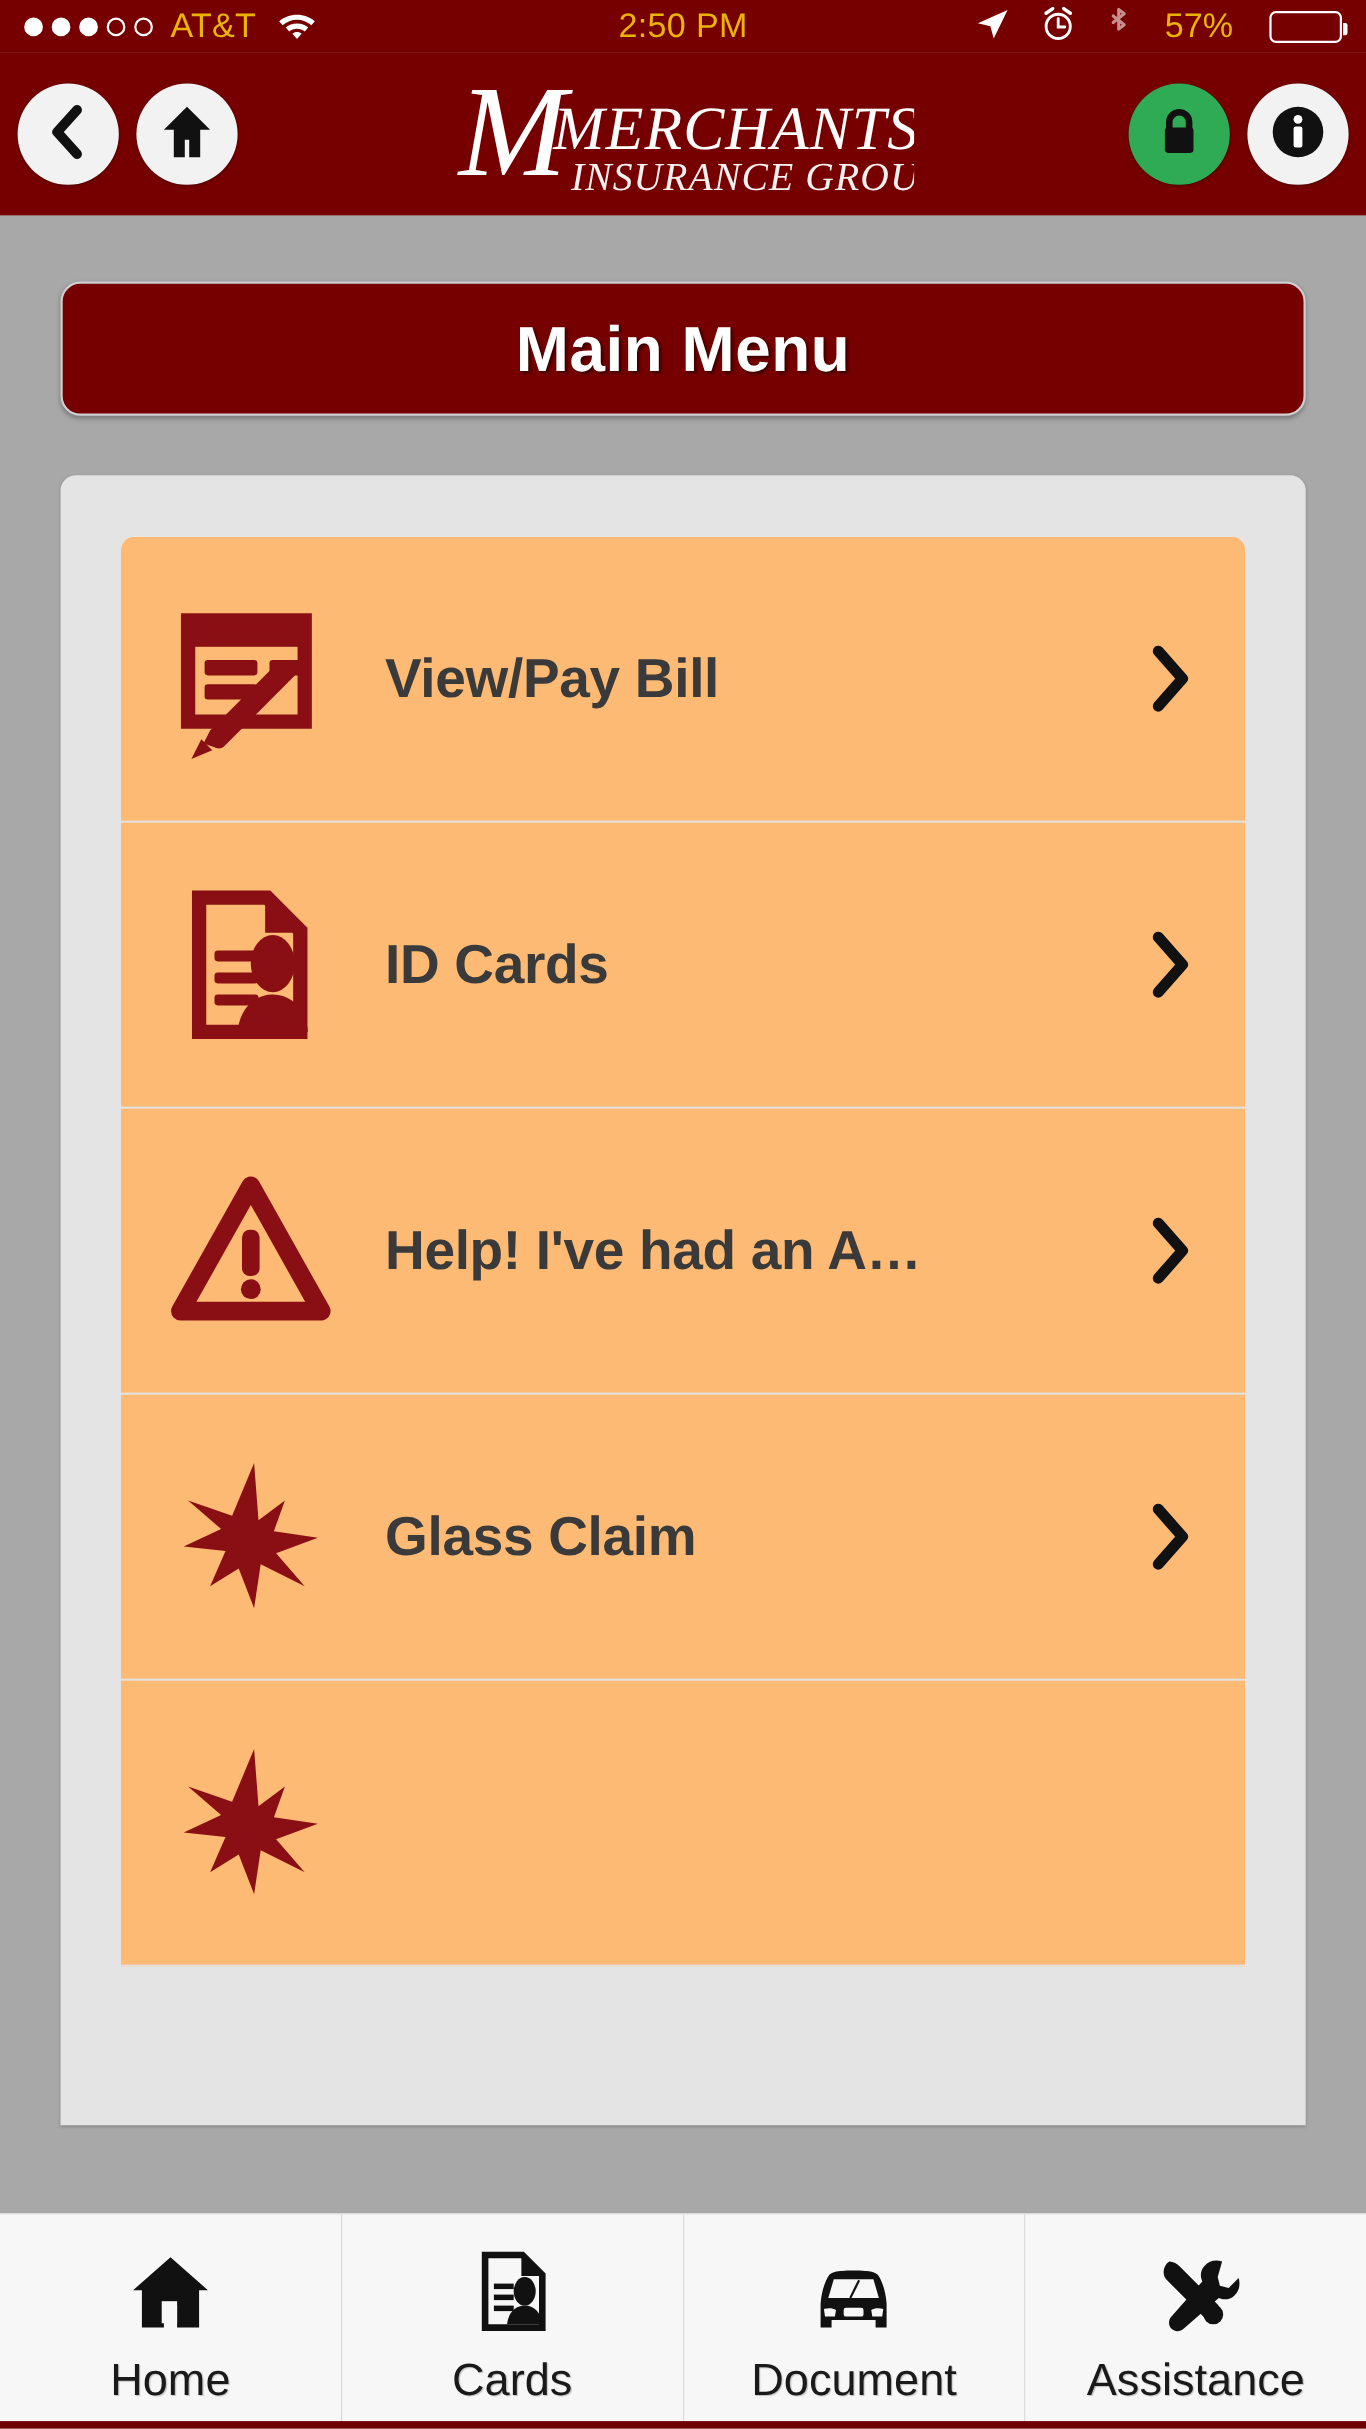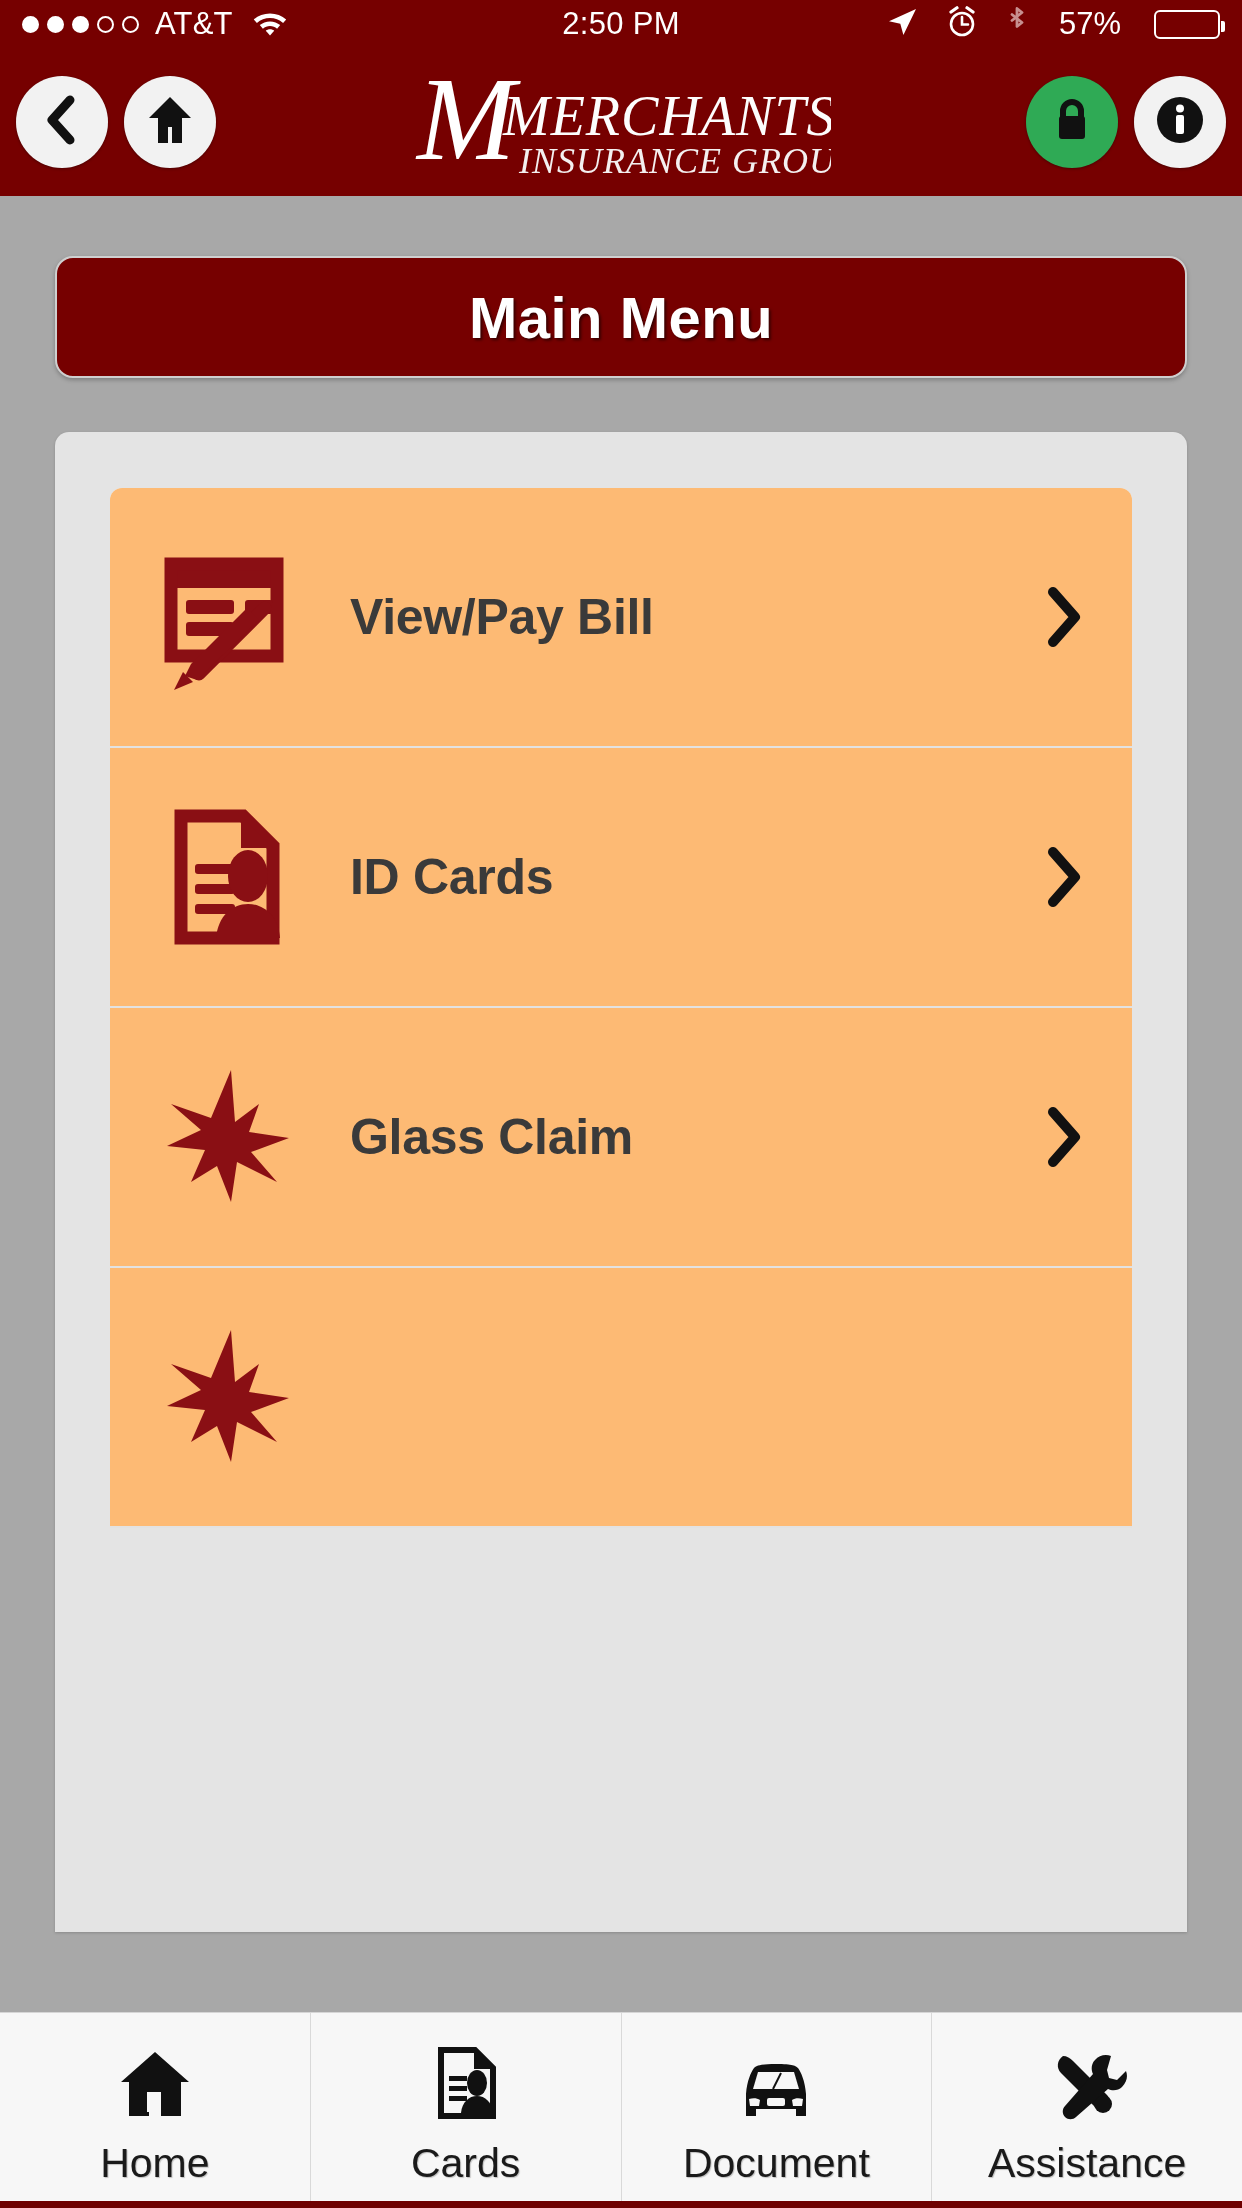--- a/index.html
+++ b/index.html
@@ -7,21 +7,21 @@
     width:1242px; height:2208px;
     background:#a8a8a8;
     font-family:"Liberation Sans", sans-serif;
     overflow:hidden;
   }
   #app { position:relative; width:1242px; height:2208px; }
 
   
   .statusbar{
     position:absolute; top:0; left:0; width:1242px; height:48px;
-    background:#760000; color:#ffffff;
+    background:#760000; color:#eab308;
     display:flex; align-items:center; padding:0 22px;
   }
   .sb-left{ display:flex; align-items:center; gap:9px; flex:1; }
   .dots{ display:flex; align-items:center; gap:8px; }
   .dot{ width:17px; height:17px; border-radius:50%; border:2.4px solid #fff; }
   .dot.on{ background:#fff; }
   .carrier{ font-size:31px; letter-spacing:.2px; margin-left:7px; font-weight:400; }
   .wifi{ margin-left:9px; }
   .sb-center{ flex:0 0 auto; font-size:31px; font-weight:400; letter-spacing:.3px; }
   .sb-right{ display:flex; align-items:center; justify-content:flex-end; gap:29px; flex:1; }
@@ -246,20 +246,35 @@
             </svg>
           </div>
           <div class="lbl">ID Cards</div>
           <div class="chev">
             <svg width="46" height="62" viewBox="0 0 46 62">
               <path d="M12 6l22 25-22 25" fill="none" stroke="#111" stroke-width="10" stroke-linecap="round" stroke-linejoin="round"></path>
             </svg>
           </div>
         </div>
 
+        <div class="row">
+          <div class="ico">
+            <svg width="150" height="150" viewBox="0 0 150 150">
+              <path d="M75 16L139 130H11z" fill="none" stroke="#8a0f14" stroke-width="17" stroke-linejoin="round"></path>
+              <rect x="67" y="56" width="16" height="42" rx="7" fill="#8a0f14"></rect>
+              <circle cx="75" cy="110" r="9" fill="#8a0f14"></circle>
+            </svg>
+          </div>
+          <div class="lbl">Help! I've had an A…</div>
+          <div class="chev">
+            <svg width="46" height="62" viewBox="0 0 46 62">
+              <path d="M12 6l22 25-22 25" fill="none" stroke="#111" stroke-width="10" stroke-linecap="round" stroke-linejoin="round"></path>
+            </svg>
+          </div>
+        </div>
 
 
         <div class="row">
           <div class="ico">
             <svg width="150" height="150" viewBox="0 0 150 150">
               <path d="M78 8l4 52 24-18-10 28 40 6-38 14 26 30-40-20-6 40-14-36-26 16 14-32-38-4 34-16-30-26 40 14z" fill="#8a0f14"></path>
             </svg>
           </div>
           <div class="lbl">Glass Claim</div>
           <div class="chev">

